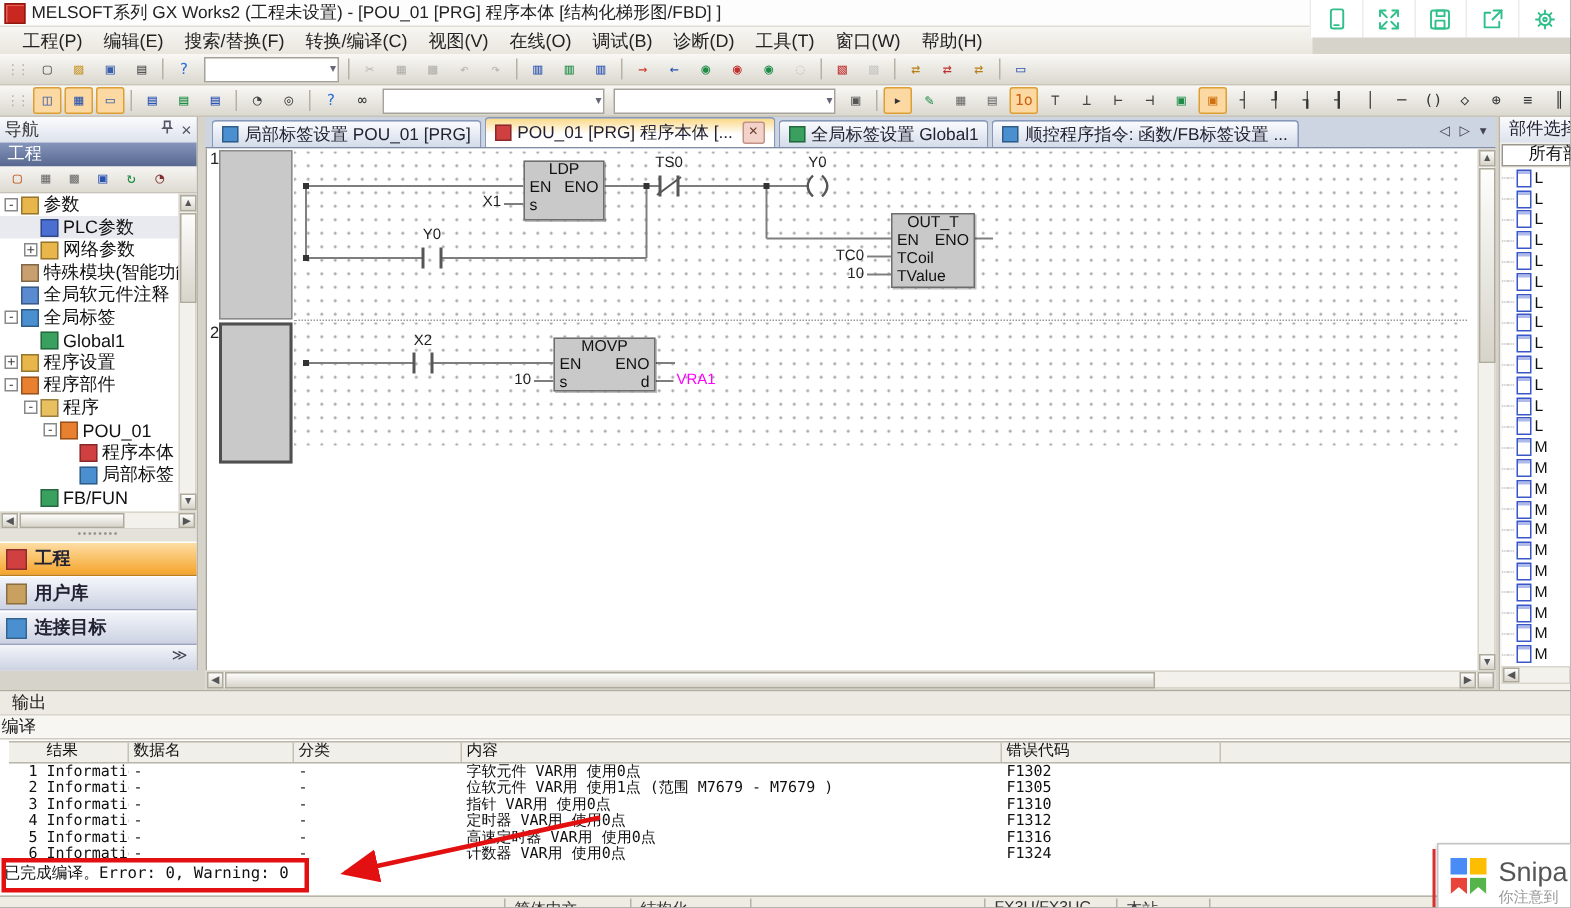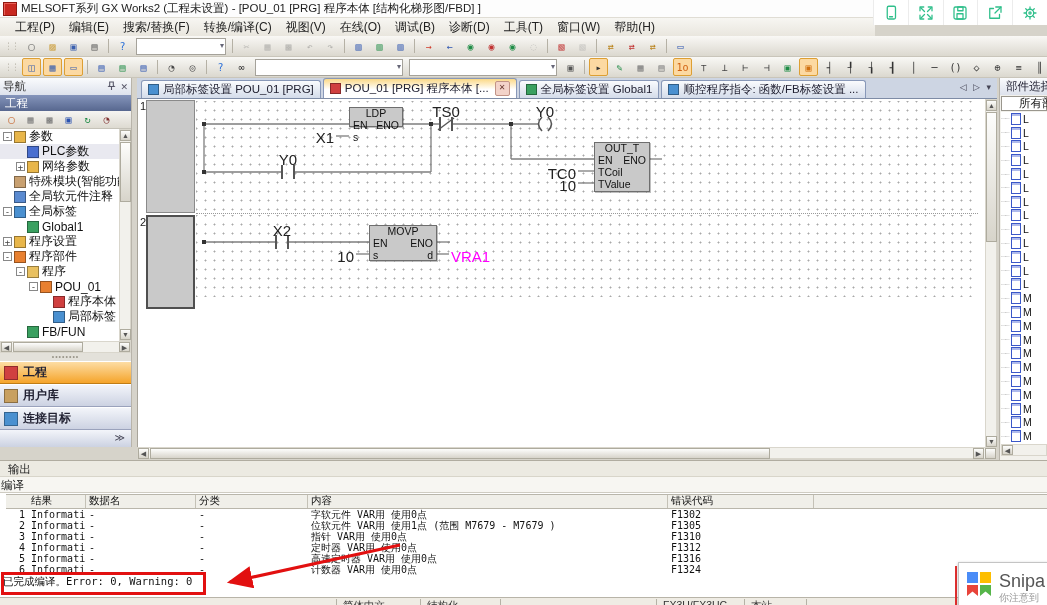--- a/index.html
+++ b/index.html
@@ -73,21 +73,21 @@
     position:absolute;overflow:hidden;}
   .dots{left:58px;width:782px;background-image:radial-gradient(circle,#a8a8a8 0.9px,rgba(0,0,0,0) 1.1px);
     background-size:9px 9px;background-position:5px 5px;}
   .netsep{left:58px;top:114px;width:782px;height:0;border-top:1px dotted #999;}
   .margin-block{left:8px;width:49px;background:#c9c9c9;border:1px solid #8a8a8a;box-sizing:border-box;}
   .margin-block.sel{border:2px solid #4f4f4f;}
   .netno{font-size:11px;color:#222;}
   .fb{background:#c9c9c9;border:1px solid #6e6e6e;box-shadow:1px 1px 0 rgba(0,0,0,.25);box-sizing:border-box;}
   .fbt{text-align:center;font-size:10.5px;line-height:11px;color:#111;}
   .fbr{display:flex;justify-content:space-between;padding:0 3px;font-size:10.5px;line-height:12px;color:#111;}
-  .lbl{position:absolute;font-size:15px;color:#222;white-space:nowrap;}
+  .lbl{position:absolute;font-size:10px;color:#222;white-space:nowrap;}
   .lbl.r{text-align:right;}
   .lbl.c{text-align:center;}
   .lbl.mag{color:#ff00ff;}
   
   .sb{background:#f2f1ec;border:1px solid #d9d6cc;box-sizing:border-box;position:absolute;}
   .sbtn{background:linear-gradient(#fdfdfc,#d7d4ca);border:1px solid #aeab9e;color:#555;
     font-size:7px;text-align:center;line-height:10px;position:absolute;box-sizing:border-box;}
   .sthumb{background:linear-gradient(#fdfdfc,#d7d4ca);border:1px solid #aeab9e;position:absolute;box-sizing:border-box;}
   
   .parts{left:999px;top:78px;width:48px;height:382px;background:#f2f1ec;border-left:1px solid #b8b4aa;box-sizing:border-box;}
@@ -460,21 +460,21 @@
         <path d="M404 18 Q397 25 404 32 M410 18 Q417 25 410 32" stroke="#565656" stroke-width="1.6" fill="none"></path>
         <g fill="#333">
           <rect x="64" y="23" width="4" height="4"></rect>
             <rect x="64" y="71" width="4" height="4"></rect>
           <rect x="291" y="23" width="4" height="4"></rect>
             <rect x="371" y="23" width="4" height="4"></rect>
           <rect x="64" y="141" width="4" height="4"></rect>
         </g>
       </svg>
 
-      <div class="abs fb" style="left:211px;top:8px;width:54px;height:20px">
+      <div class="abs fb" style="left:211px;top:8px;width:54px;height:40px">
         <div class="fbt">LDP</div>
         <div class="fbr">
             <span>EN</span>
             <span>ENO</span>
           </div>
         <div class="fbr">
             <span>s</span>
             <span></span>
           </div>
       </div>

